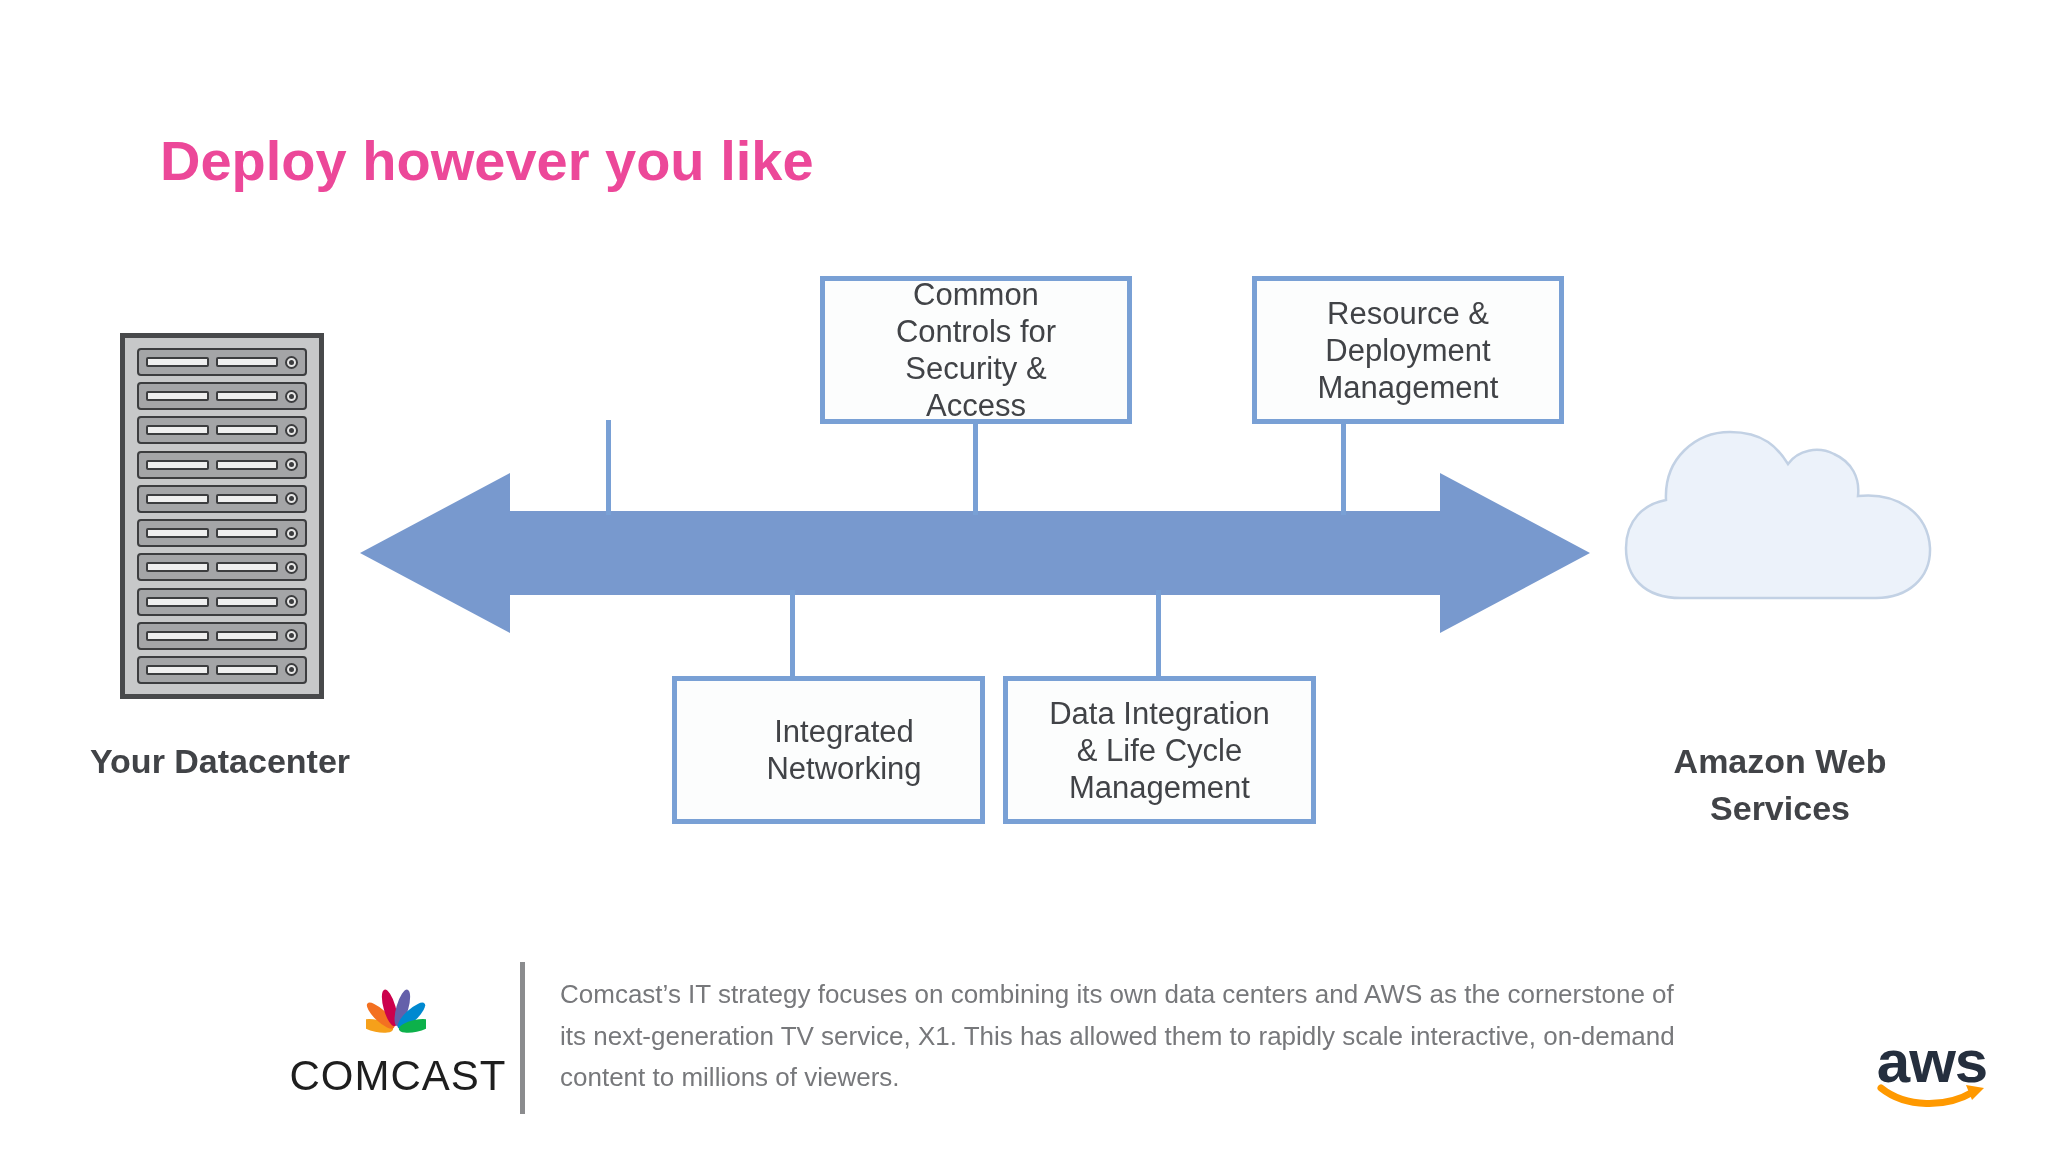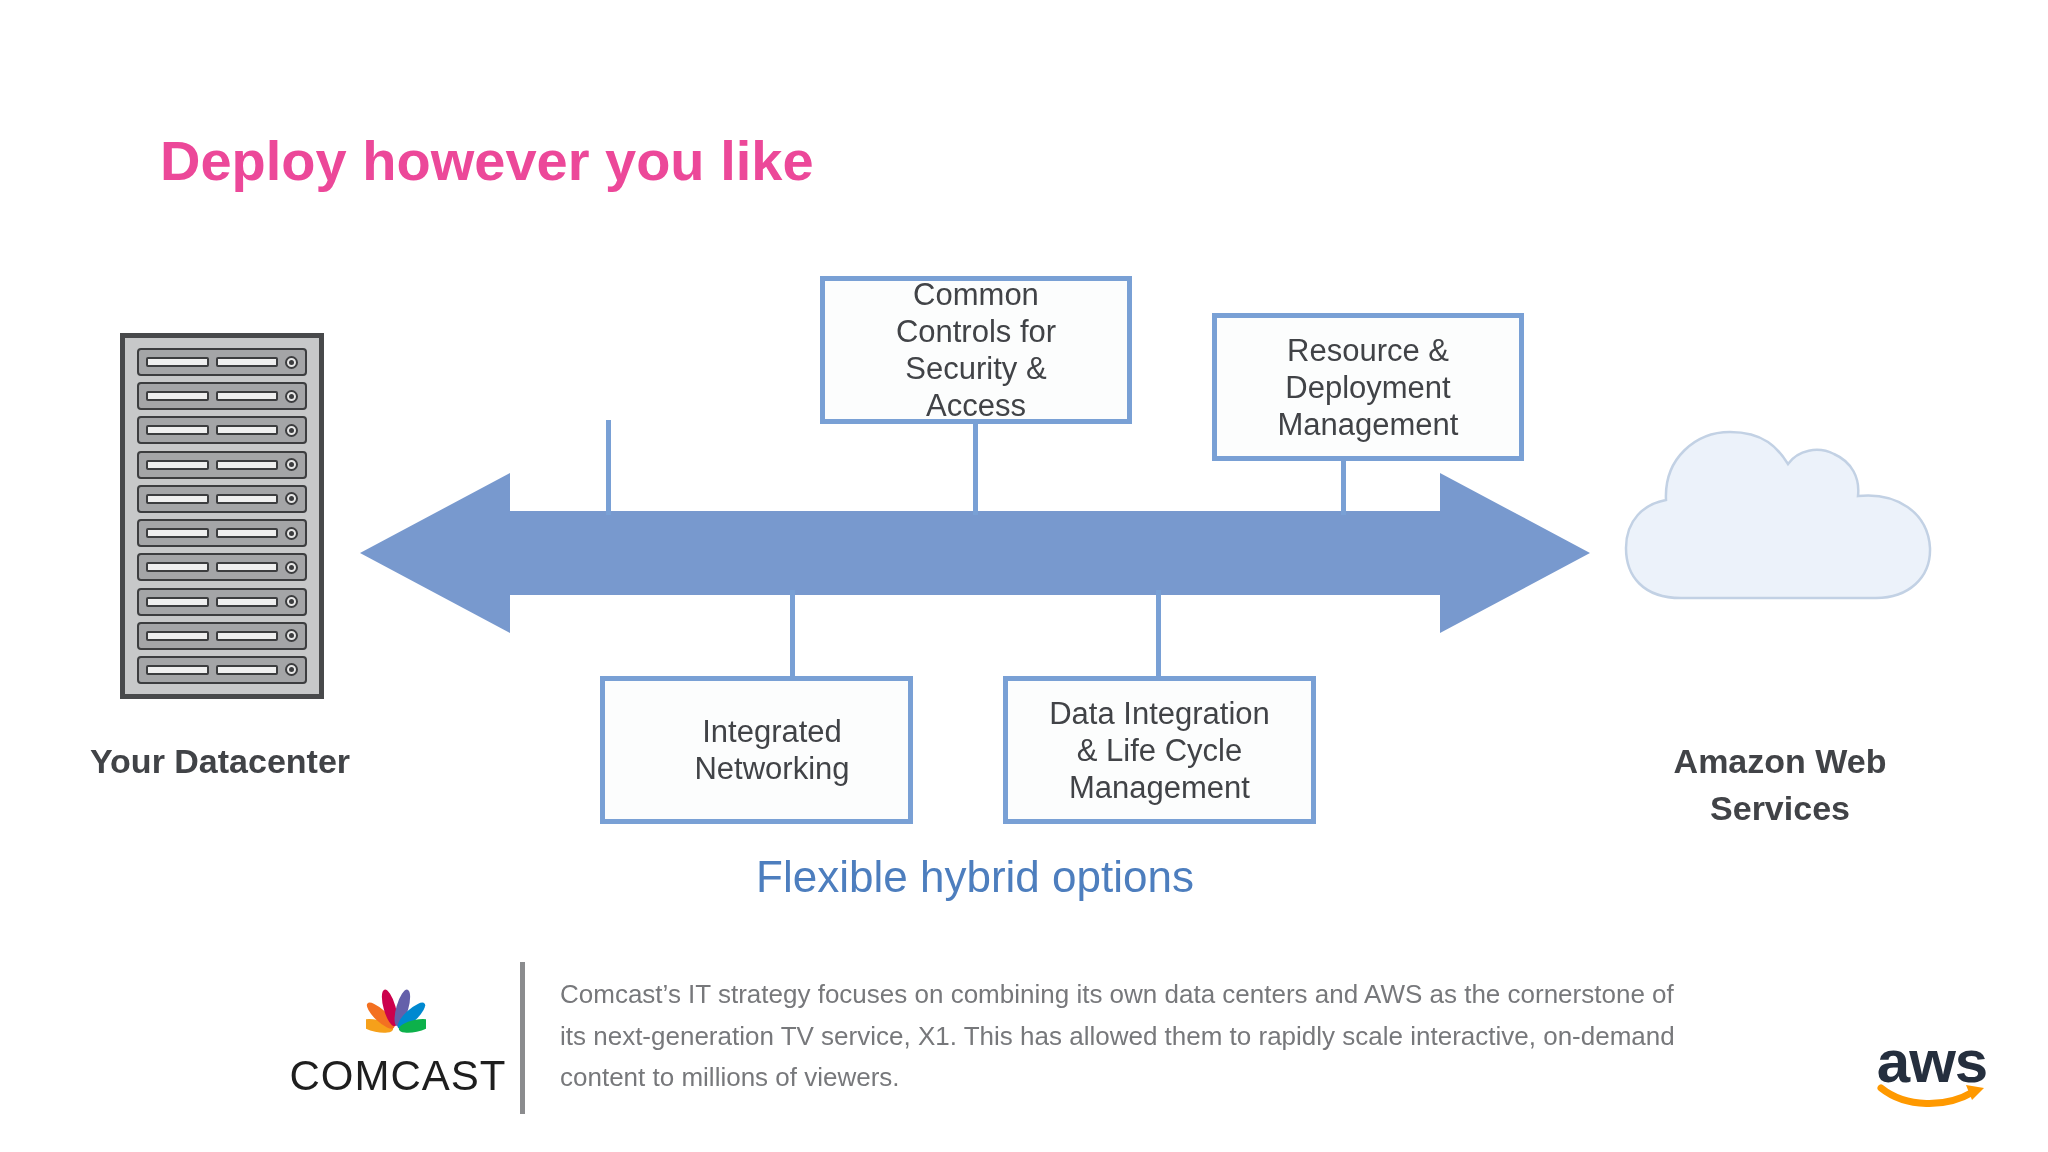--- a/index.html
+++ b/index.html
@@ -39,26 +39,26 @@
   
   .fbox{
     position:absolute;box-sizing:border-box;border:5px solid #79a0d5;background:#fcfdfd;
     display:flex;align-items:center;justify-content:center;text-align:center;
     font-size:31px;line-height:37px;color:#414347;z-index:2;
   }
   .fbox .bt{display:block;}
   .tb{top:276px;width:312px;height:148px;}
   .tb1{left:452px;}
   .tb2{left:820px;}
-  .tb3{left:1212px;margin-top:37px;}
+  .tb3{left:1252px;}
   .tb2 .bt{max-width:190px;}
   .tb1 .bt{max-width:225px;}
   .tb3 .bt{max-width:200px;}
   .bb{top:676px;width:313px;height:148px;}
-  .bb1{left:600px;padding-left:31px;}
+  .bb1{left:672px;padding-left:31px;}
   .bb1 .bt{max-width:175px;}
   .bb2{left:1003px;}
   .bb2 .bt{max-width:235px;}
   
   .cloud-svg{position:absolute;left:1618px;top:408px;}
   
   .caption{
     position:absolute;left:600px;top:852px;width:750px;text-align:center;
     font-size:44px;color:#4d7ebe;
   }
@@ -170,21 +170,20 @@
              C 46,50 78,24 112,24
              C 146,24 160,40 170,56
              C 180,42 200,38 216,46
              C 234,54 242,70 240,88
              C 278,84 310,104 312,140
              C 313,170 290,190 258,190 Z" fill="#ecf2fa" stroke="#c2d1e4" stroke-width="2.5"></path>
   </svg>
 
   <div class="node-label label-aws">Amazon Web Services</div>
 
-  <div class="caption">Flexible hybrid options</div>
 
   <svg class="peacock" width="60" height="50" viewBox="0 0 60 50">
     <g transform="translate(30,46)">
       <ellipse cx="0" cy="-20" rx="6" ry="17" transform="rotate(-78)" fill="#F6A01A"></ellipse>
       <ellipse cx="0" cy="-21" rx="6" ry="18" transform="rotate(-47)" fill="#F37021"></ellipse>
       <ellipse cx="0" cy="-23" rx="6" ry="19" transform="rotate(-16)" fill="#CC004C"></ellipse>
       <ellipse cx="0" cy="-23" rx="6" ry="19" transform="rotate(16)" fill="#6460AA"></ellipse>
       <ellipse cx="0" cy="-21" rx="6" ry="18" transform="rotate(47)" fill="#0089D0"></ellipse>
       <ellipse cx="0" cy="-20" rx="6" ry="17" transform="rotate(78)" fill="#0DB14B"></ellipse>
     </g>

